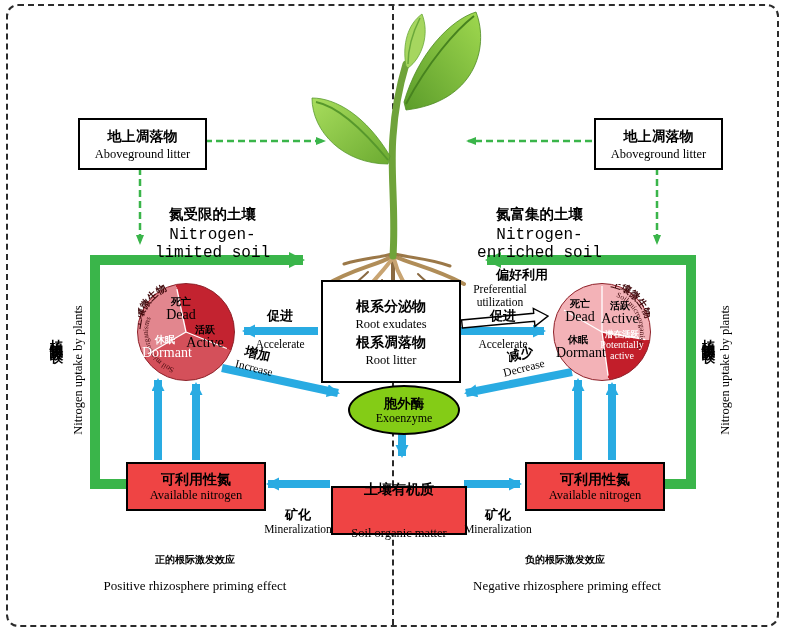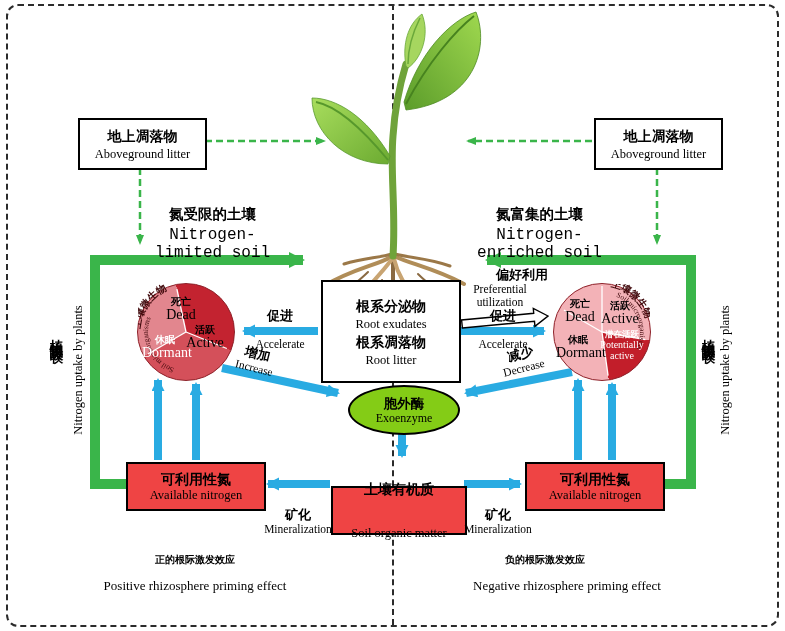--- a/index.html
+++ b/index.html
@@ -259,16 +259,16 @@
   <div class="lbl lzh" style="left:470px;top:507px;width:56px;">矿化</div>
   <div class="lbl len" style="left:455px;top:523px;width:86px;">Mineralization</div>
 
   <div class="vtext" style="left:48px;top:328px;">植物氮吸收</div>
   <div class="rtext" style="left:-21px;top:362px;">Nitrogen uptake by plants</div>
   <div class="vtext" style="left:700px;top:328px;">植物氮吸收</div>
   <div class="rtext" style="left:626px;top:362px;">Nitrogen uptake by plants</div>
 
   <div class="lbl cap-zh" style="left:110px;top:553px;width:170px;">正的根际激发效应</div>
   <div class="lbl cap-en" style="left:85px;top:578px;width:220px;">Positive rhizosphere priming effect</div>
-  <div class="lbl cap-zh" style="left:460px;top:553px;width:170px;">负的根际激发效应</div>
+  <div class="lbl cap-zh" style="left:480px;top:553px;width:170px;">负的根际激发效应</div>
   <div class="lbl cap-en" style="left:457px;top:578px;width:220px;">Negative rhizosphere priming effect</div>
 
 </div>
 
 </body></html>

